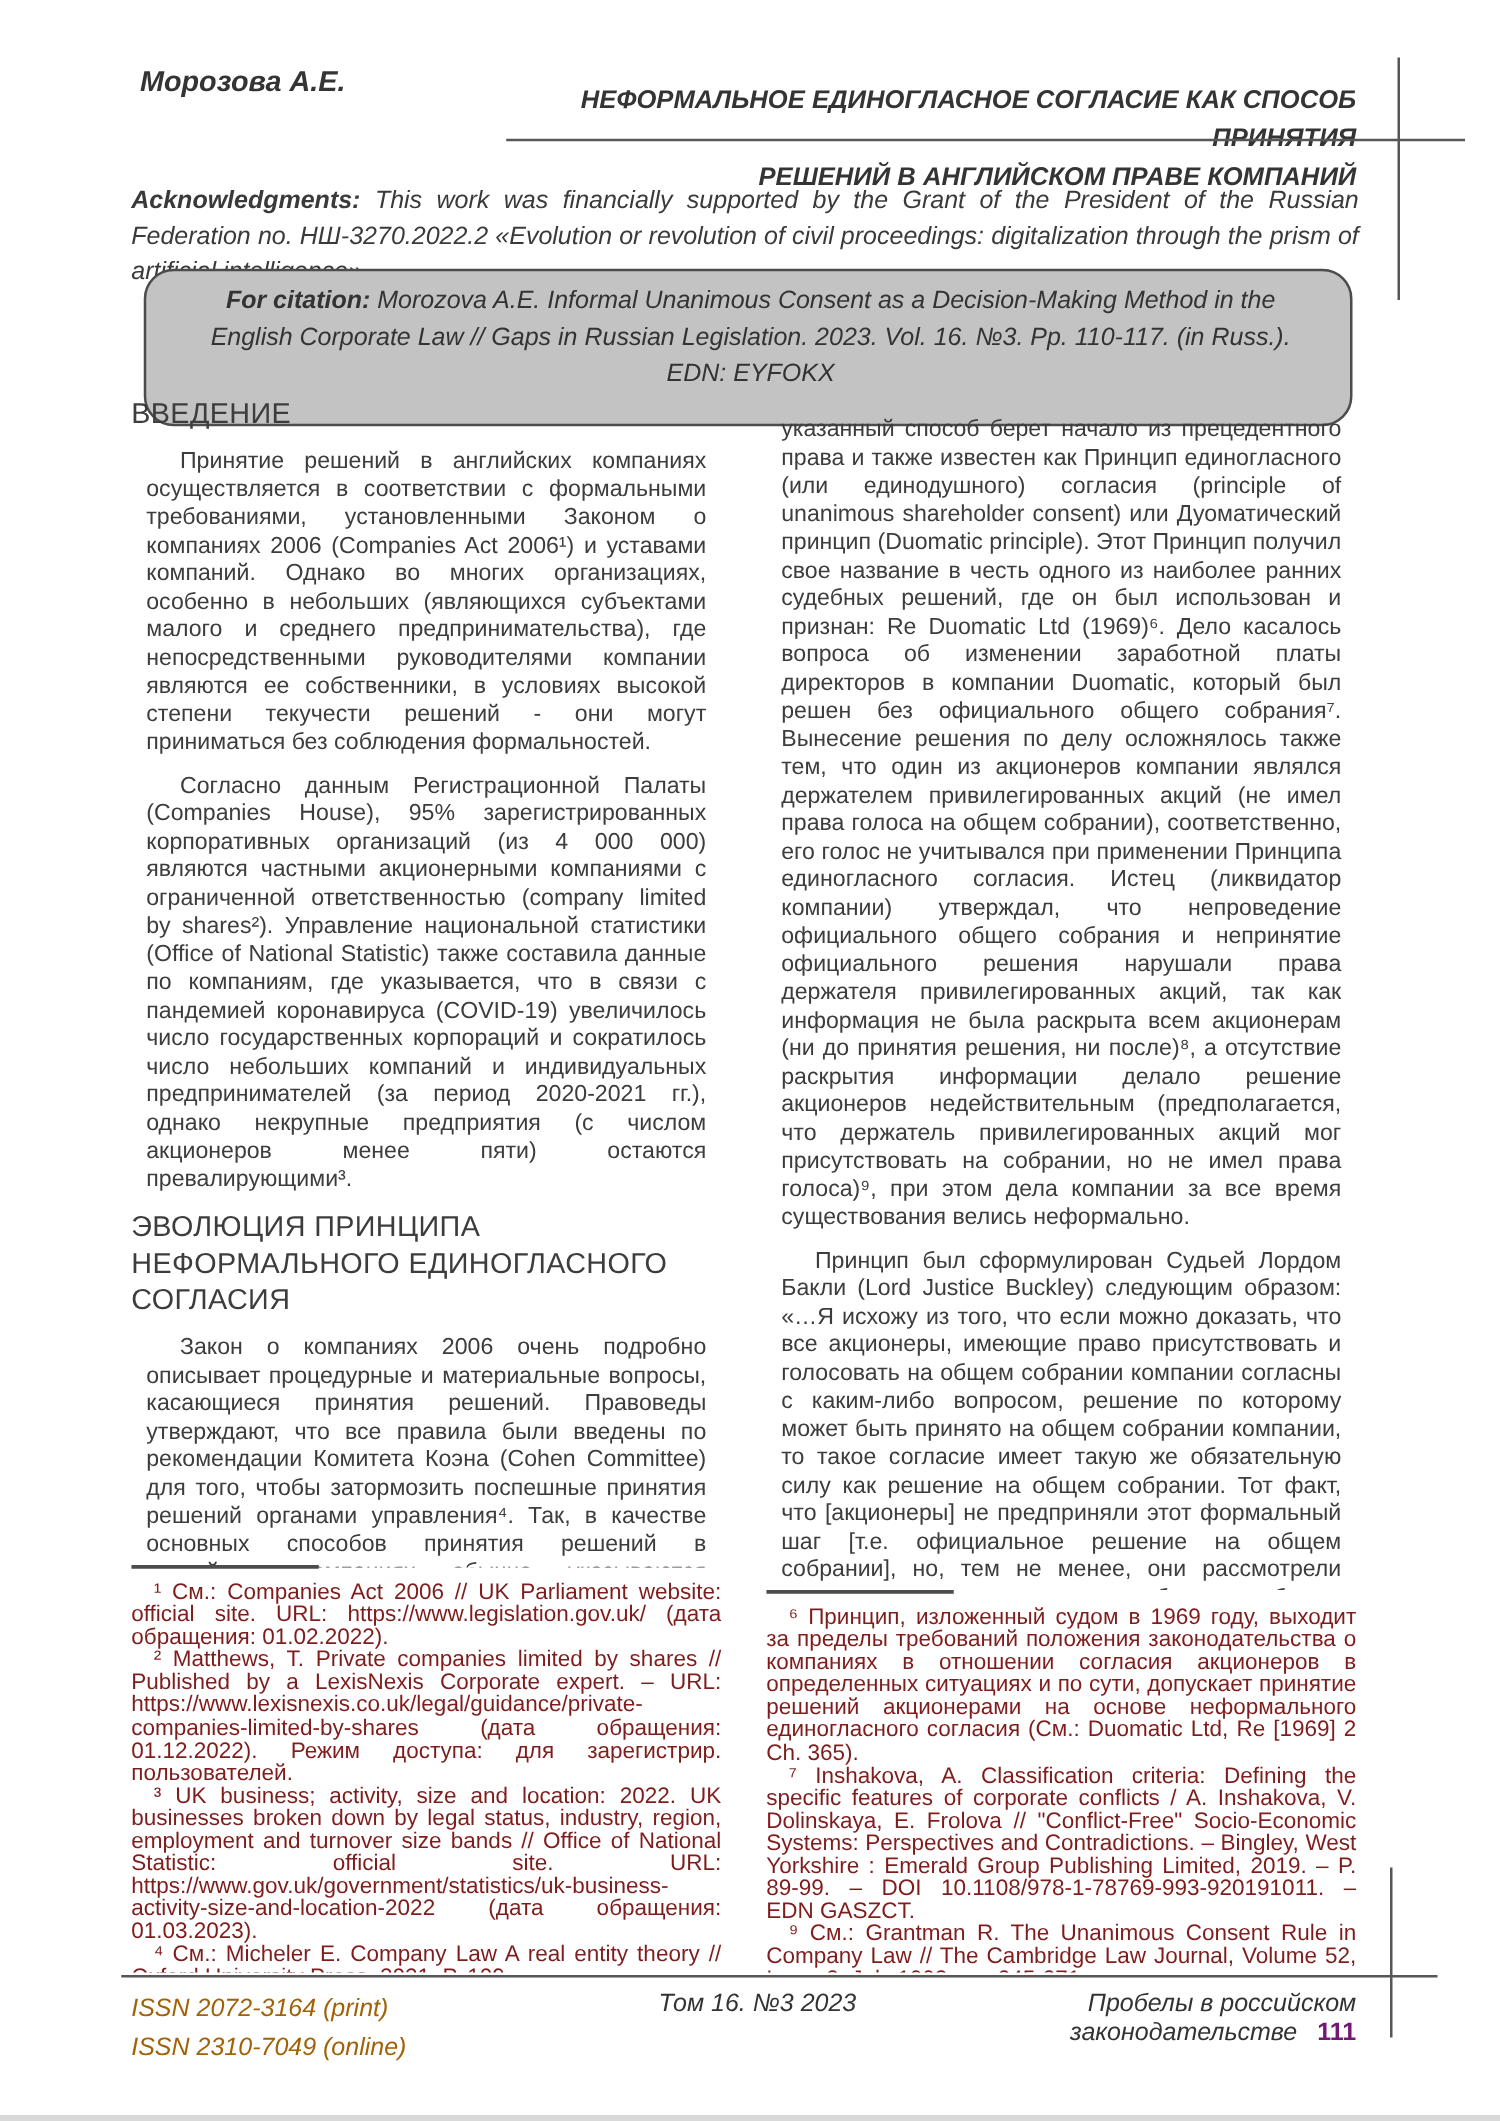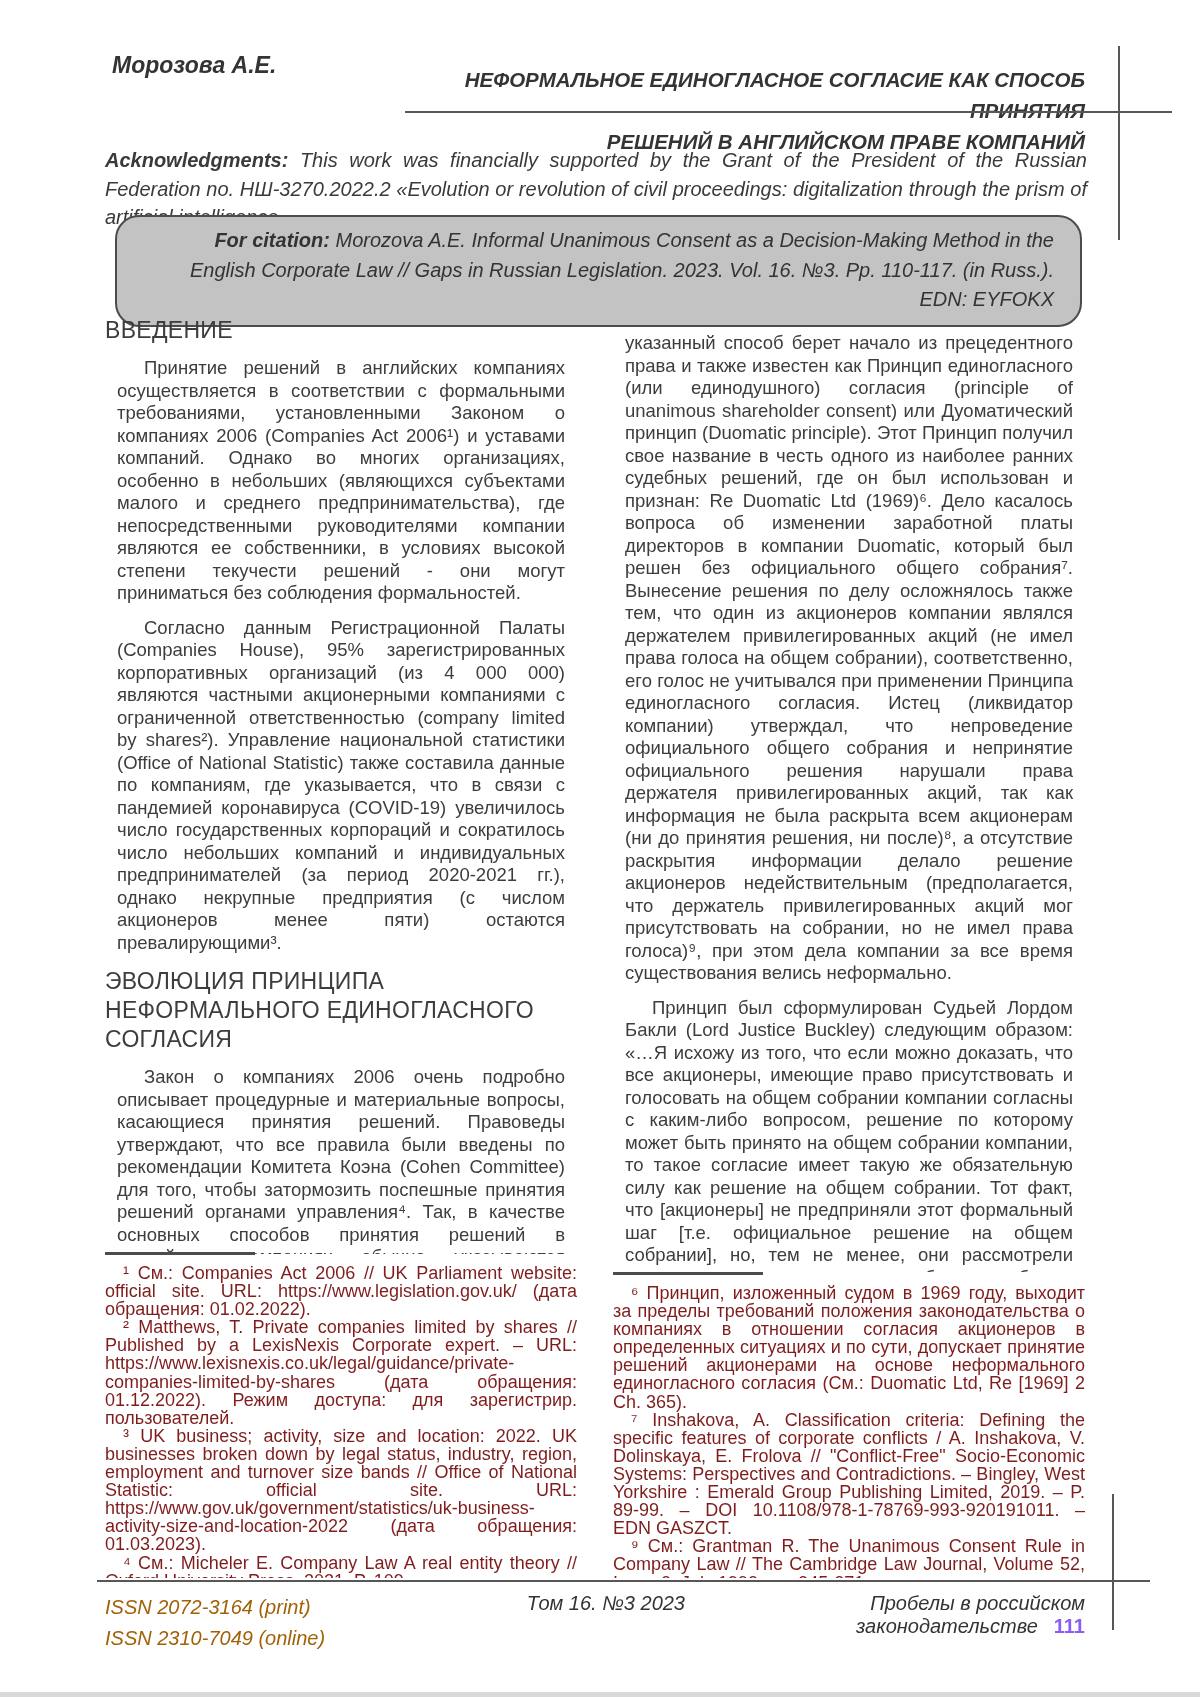--- a/index.html
+++ b/index.html
@@ -40,23 +40,23 @@
   
   .acknowledgments {
     position: absolute; left: 105px; top: 146px; width: 982px;
     font-size: 20px; font-style: italic; line-height: 28.5px;
     text-align: justify; color: #3a3a3a;
   }
   .acknowledgments b { font-weight: bold; }
   .citation-box {
     position: absolute; left: 115px; top: 215px; width: 967px;
     background: #c3c3c3; border: 2px solid #4c4c4c; border-radius: 24px;
-    padding: 9px 26px 10px 30px;
+    padding: 9px 26px 24px 30px;
     font-size: 20px; font-style: italic; line-height: 29.5px;
-    color: #333333; text-align: right;
+    color: #333333; text-align: center;
   }
   .citation-box b { font-weight: bold; }
 
   
   .column {
     position: absolute; width: 472px;
     font-size: 18.5px; line-height: 22.5px; text-align: justify;
     color: #3d3d3d; overflow: hidden;
   }
   .column-left  { left: 105px; top: 316px; height: 938px; }
@@ -92,21 +92,21 @@
   }
   .footer-volume {
     position: absolute; left: 385px; top: 1592px; width: 300px;
     text-align: right; font-size: 20px; font-style: italic; color: #333333;
   }
   .footer-right {
     position: absolute; left: 640px; top: 1592px; width: 445px;
     text-align: right; font-size: 20px; color: #333333;
   }
   .footer-right .journal { font-style: italic; }
-  .footer-right .pageno { font-style: normal; font-weight: bold; margin-left: 16px; color: #8b5cf6; text-align: center; }
+  .footer-right .pageno { font-style: normal; font-weight: bold; margin-left: 16px; color: #701a75; text-align: center; }
 
   .page-bottom-edge {
     position: absolute; left: 0; bottom: 0; width: 1200px; height: 5px;
     background: #d9d9d9;
   }
 </style>
 </head>
 <body>
 
 <div class="page">

